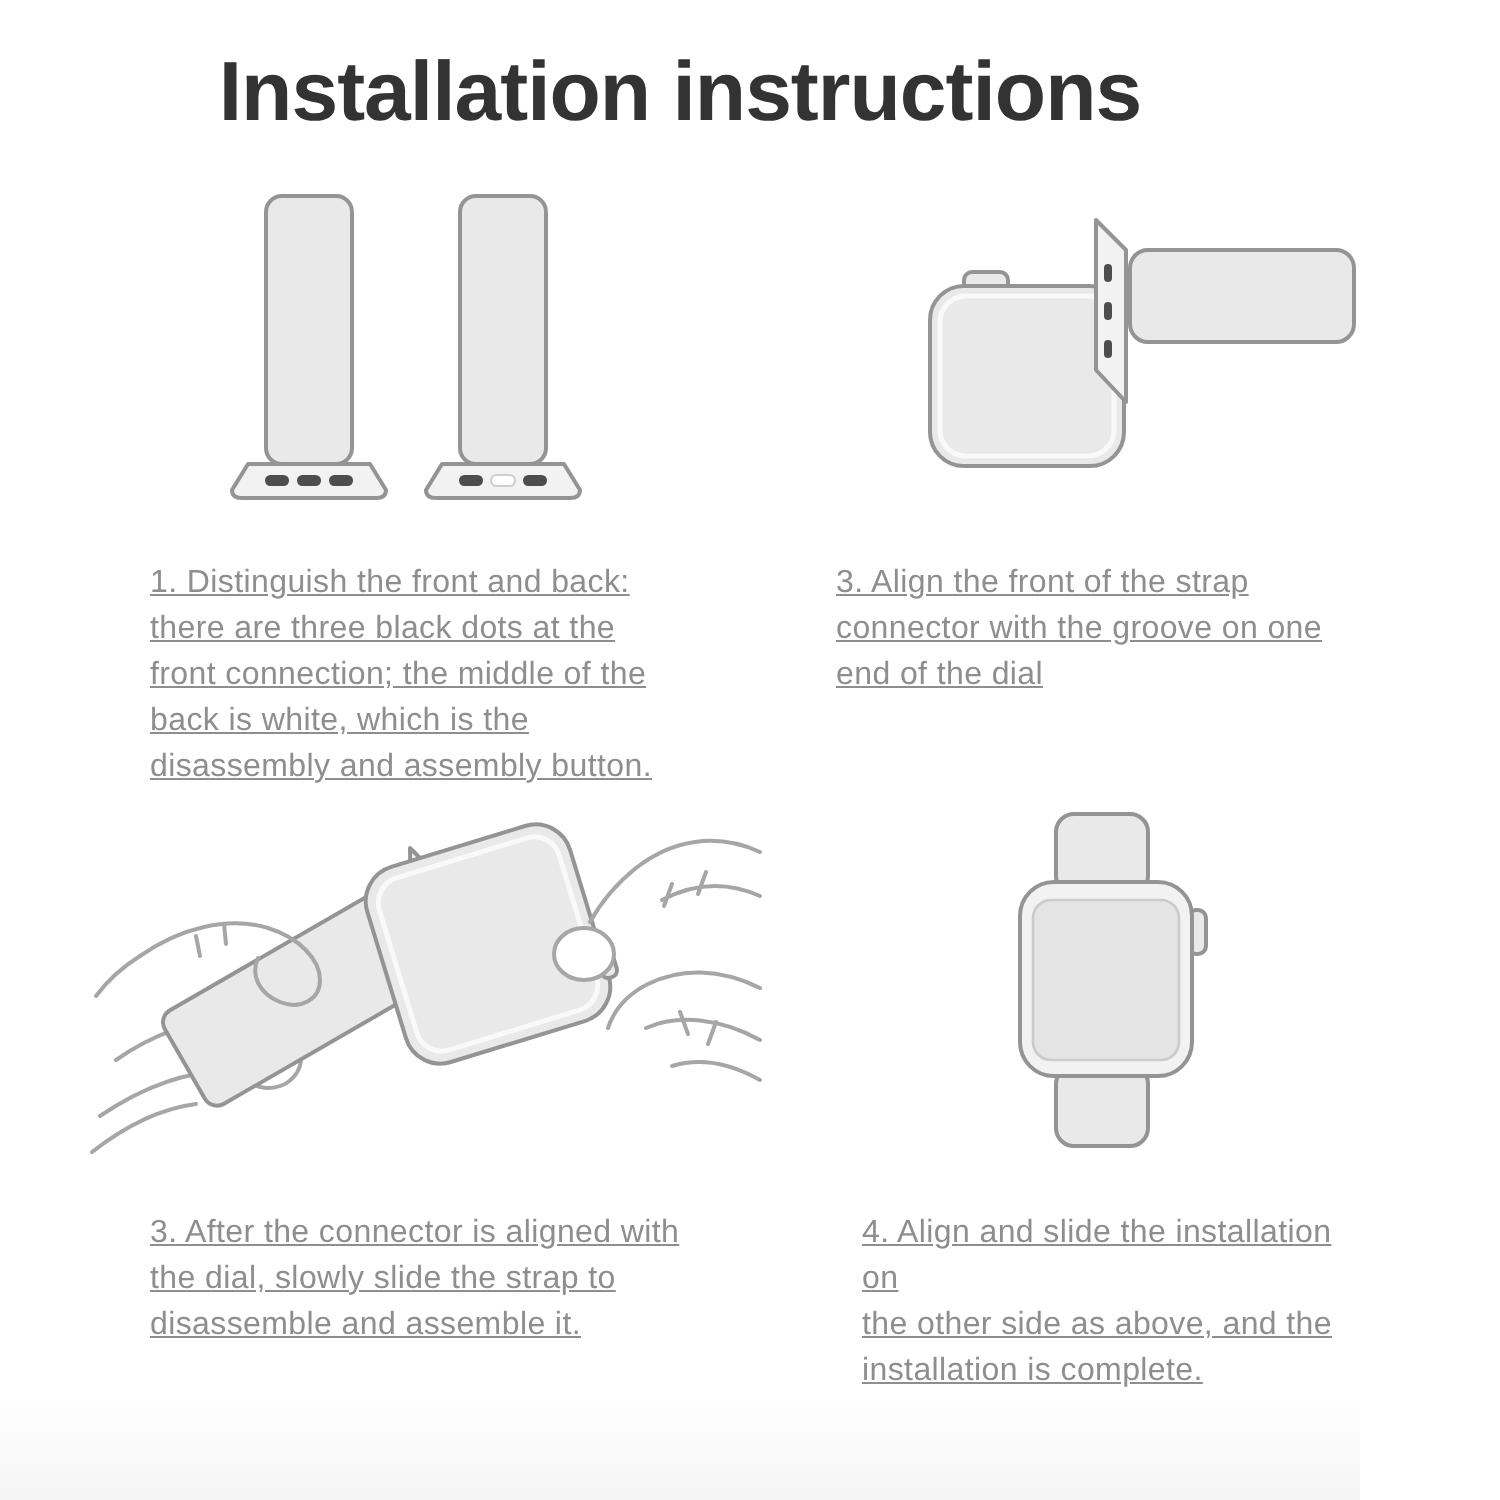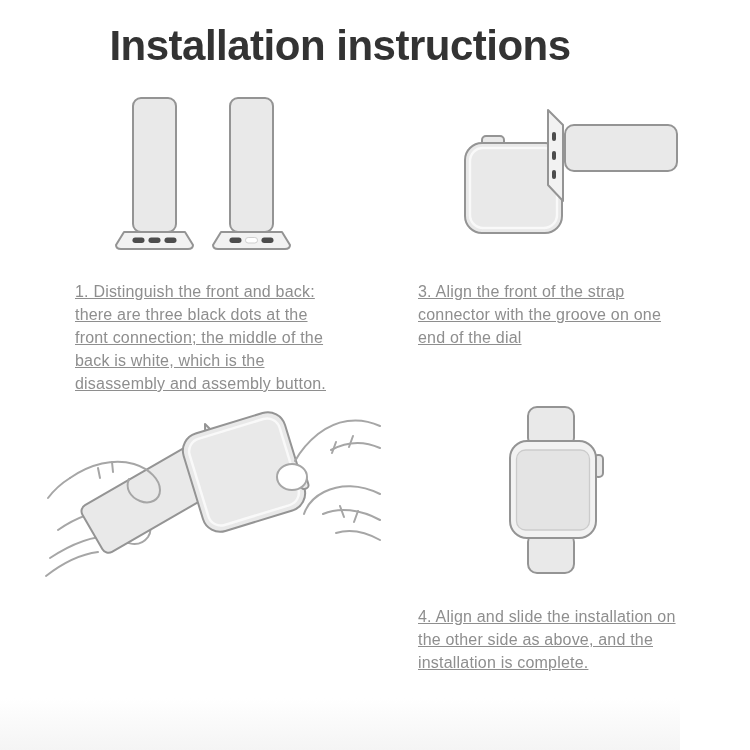--- a/index.html
+++ b/index.html
@@ -7,21 +7,21 @@
   .canvas{position:relative;width:680px;height:750px;background:#fff;overflow:hidden;}
   .canvas::after{content:"";position:absolute;left:0;right:0;bottom:0;height:52px;
     background:linear-gradient(to bottom,rgba(236,236,236,0),rgba(234,234,234,.5));pointer-events:none;}
   .title{position:absolute;top:22px;left:0;right:0;margin:0;text-align:center;
     font-size:42px;font-weight:700;letter-spacing:-0.5px;color:var(--title,#333);}
   .caption{position:absolute;font-size:16px;line-height:23px;letter-spacing:.2px;
     color:var(--text,#8e8e8e);white-space:pre-line;text-decoration:underline;}
   .cap1{left:75px;top:264px;}
   .cap2{left:418px;top:264px;}
   .cap3{left:75px;top:589px;}
-  .cap4{left:418px;top:589px;}
+  .cap4{left:431px;top:589px;}
   svg{position:absolute;overflow:visible;}
   .outline{fill:var(--fill,#e9e9e9);stroke:var(--outline,#949494);stroke-width:2;stroke-linejoin:round;}
   .outline-light{fill:var(--fill_light,#f1f1f1);stroke:var(--outline,#949494);stroke-width:2;stroke-linejoin:round;}
   .screen{fill:#e4e4e4;stroke:#cbcbcb;stroke-width:1.3;}
   .dot-dark{fill:var(--dot_dark,#4d4d4d);stroke:none;}
   .dot-white{fill:var(--dot_white,#fff);stroke:#cfcfcf;stroke-width:1;}
   .hand{fill:none;stroke:var(--hand_line,#a6a6a6);stroke-width:2;stroke-linecap:round;stroke-linejoin:round;}
   .hand-fill{fill:#fff;stroke:var(--hand_line,#a6a6a6);stroke-width:2;}
   .gloss{fill:none;stroke:#fcfcfc;stroke-width:2.5;opacity:.85;}
 </style>
@@ -102,17 +102,20 @@
   </svg>
 
   <p class="caption cap1">1. Distinguish the front and back:
 there are three black dots at the
 front connection; the middle of the
 back is white, which is the
 disassembly and assembly button.</p>
   <p class="caption cap2">3. Align the front of the strap
 connector with the groove on one
 end of the dial</p>
+  <p class="caption cap3">3. After the connector is aligned with
+the dial, slowly slide the strap to
+disassemble and assemble it.</p>
   <p class="caption cap4">4. Align and slide the installation on
 the other side as above, and the
 installation is complete.</p>
 
 </div>
 
 </body></html>

